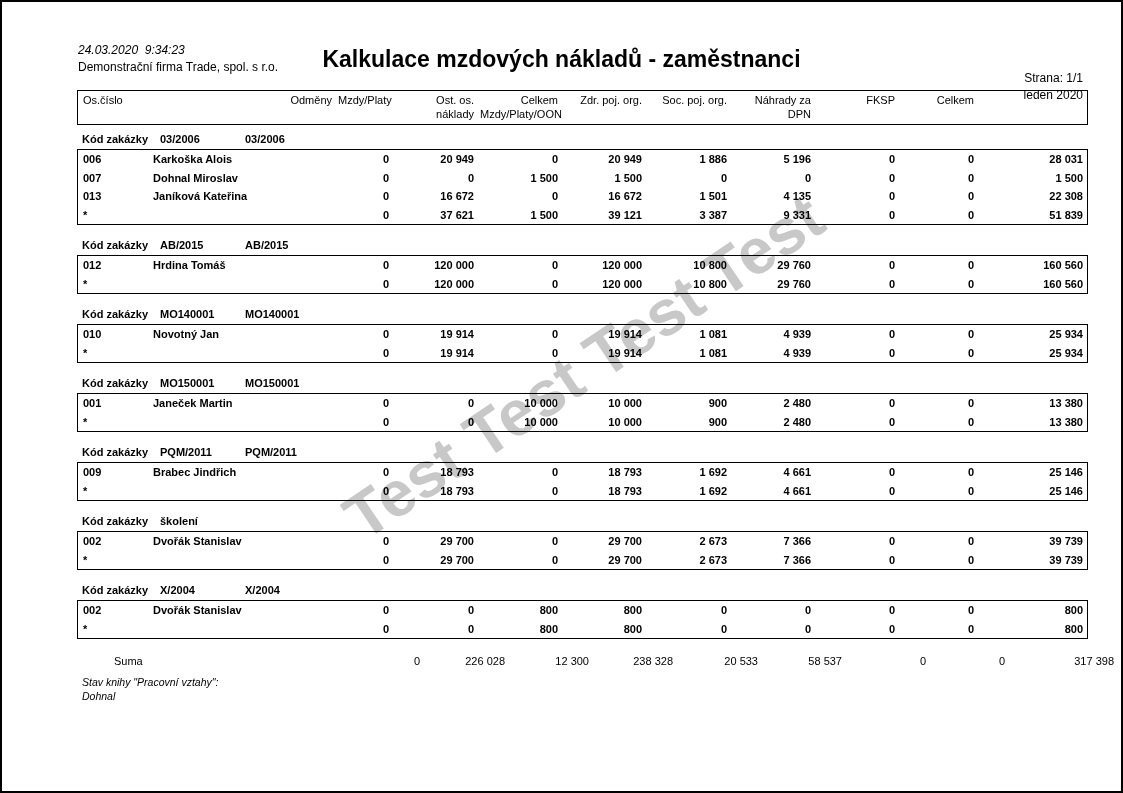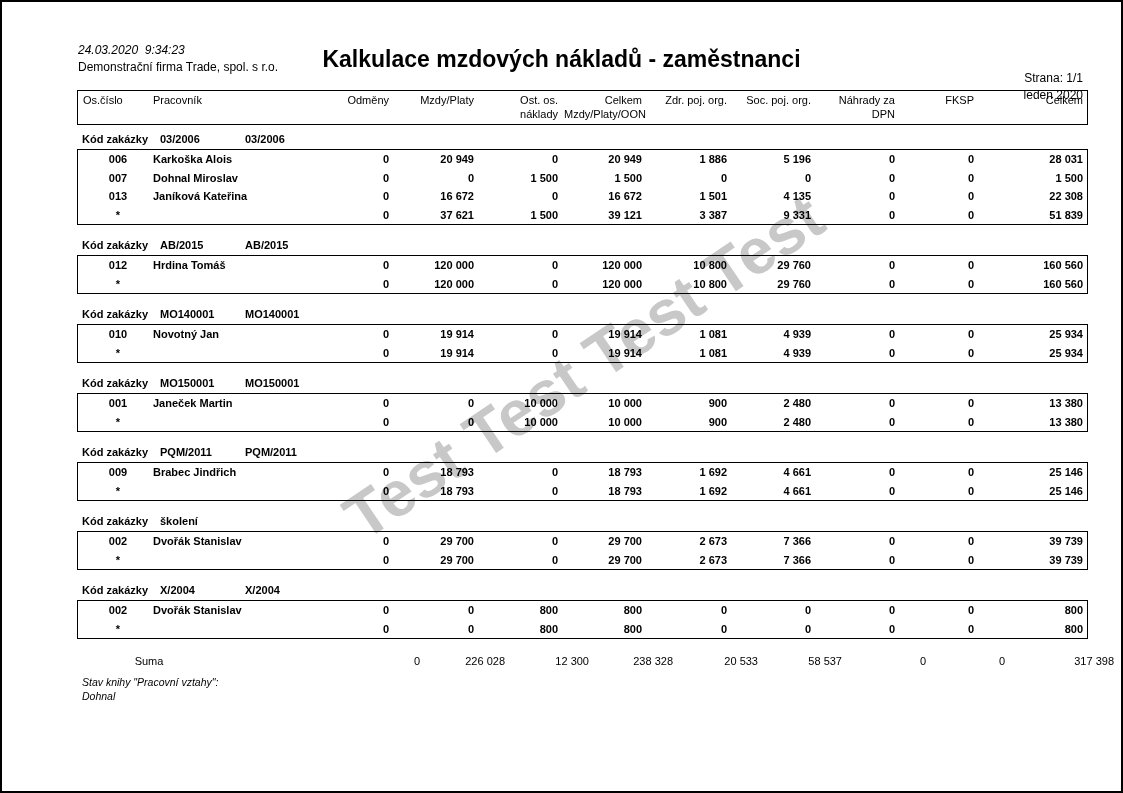--- a/index.html
+++ b/index.html
@@ -35,21 +35,21 @@
   .group { margin-top:14px;font-weight:bold; }
   .group.first { margin-top:8px; }
   .group-label {
     display:grid; grid-template-columns:78px 85px auto;
     padding:0 0 3px 5px; line-height:13px;
   }
   .group-box { border:1px solid #000; }
   .trow { height:18.5px; line-height:18.5px; }
   .cell { overflow:hidden; white-space:nowrap; }
   .cell.num { text-align:right; padding-right:6px; }
-  .cell.c0 { padding-left:5px;text-align:center; }
+  .cell.c0 { padding-left:5px; }
 
   .total-row-wrap { margin-top:13px;margin-left:32px; }
   .report-footer { margin-top:4px; padding-left:5px; font-size:10.5px; font-style:italic; line-height:14px; }
 </style>
 </head>
 <body>
 
 <div class="report-page">
 
   <div class="watermark">Test Test Test Test</div>
@@ -62,21 +62,20 @@
   <div class="hdr-title">Kalkulace mzdových nákladů - zaměstnanci</div>
 
   <div class="hdr-right">
     <div>Strana: 1/1</div>
     <div>leden 2020</div>
   </div>
 
   <div class="report-body">
       <div class="grid-row thead">
         <div class="th left first">Os.číslo</div>
-        <div class="th left">Pracovník</div>
         <div class="th">Odměny</div>
         <div class="th">Mzdy/Platy</div>
         <div class="th">Ost. os.
 náklady</div>
         <div class="th">Celkem
 Mzdy/Platy/OON</div>
         <div class="th">Zdr. poj. org.</div>
         <div class="th">Soc. poj. org.</div>
         <div class="th">Náhrady za
 DPN</div>

